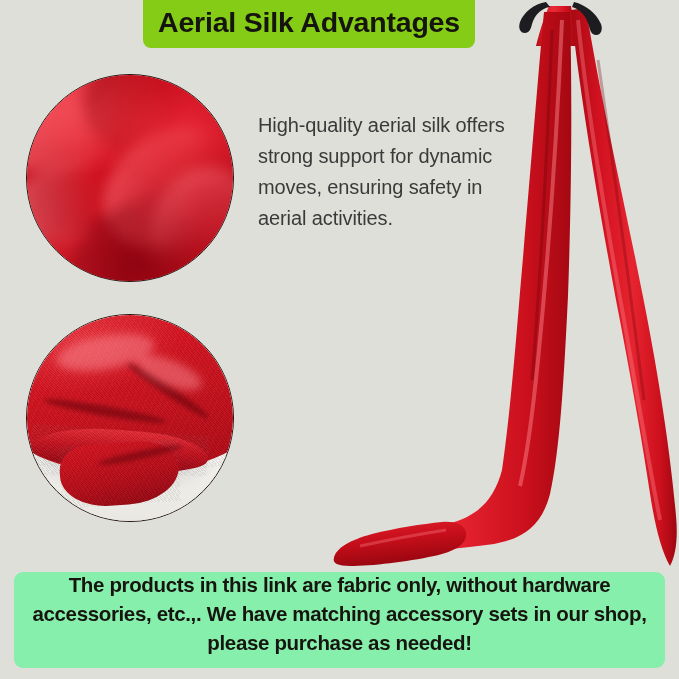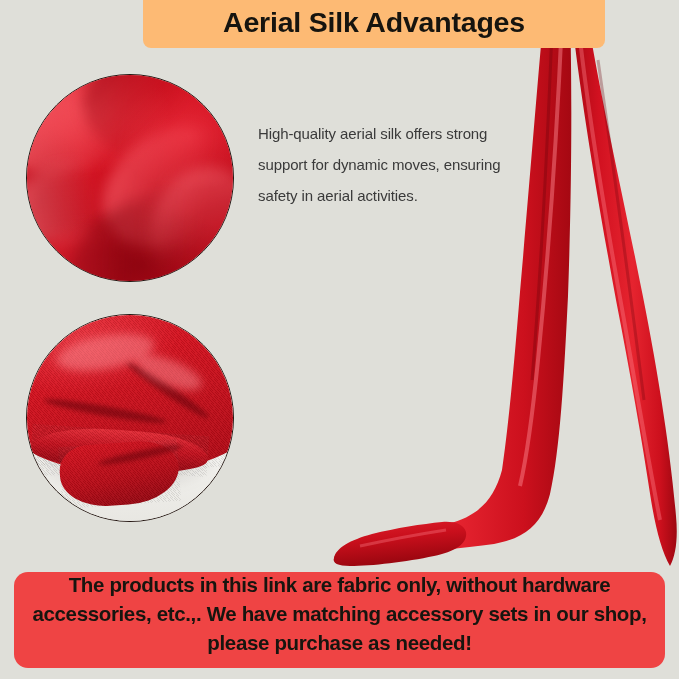--- a/index.html
+++ b/index.html
@@ -19,23 +19,23 @@
     height: 679px;
     background: #dfdfd9;
     overflow: hidden;
   }
 
   
   #title-banner {
     position: absolute;
     left: 143px;
     top: 0px;
-    width: 462px;
+    width: 332px;
     height: 48px;
-    background: #fdba74;
+    background: #84cc16;
     border-radius: 0 0 8px 8px;
     z-index: 6;
     display: flex;
     align-items: center;
     justify-content: center;
     box-sizing: border-box;
     padding-bottom: 4px;
   }
   #title-text {
     font-size: 28.5px;
@@ -204,45 +204,44 @@
     height: 585px;
     z-index: 3;
   }
   #hanging-silk svg { display: block; }
 
   
   .body-text {
     position: absolute;
     z-index: 5;
     color: #3a3a3a;
-    font-size: 15px;
+    font-size: 20px;
     line-height: 31px;
     letter-spacing: -0.1px;
-    margin-top: 8px;
   }
   #text-block-1 {
     left: 258px;
     top: 110px;
     width: 256px;
   }
   #text-block-2 {
     left: 258px;
     top: 347px;
     width: 244px;
   }
 
   
   #disclaimer-banner {
     position: absolute;
     left: 14px;
     top: 572px;
     width: 651px;
     height: 96px;
-    background: #ef4444;
-    border-radius: 14px;
+    background: #86efac;
+    border-radius: 9px;
     z-index: 7;
     display: flex;
     align-items: center;
     justify-content: center;
     box-sizing: border-box;
     padding: 4px 8px 18px 8px;
   }
   #disclaimer-text {
     text-align: center;
     font-size: 20.5px;

